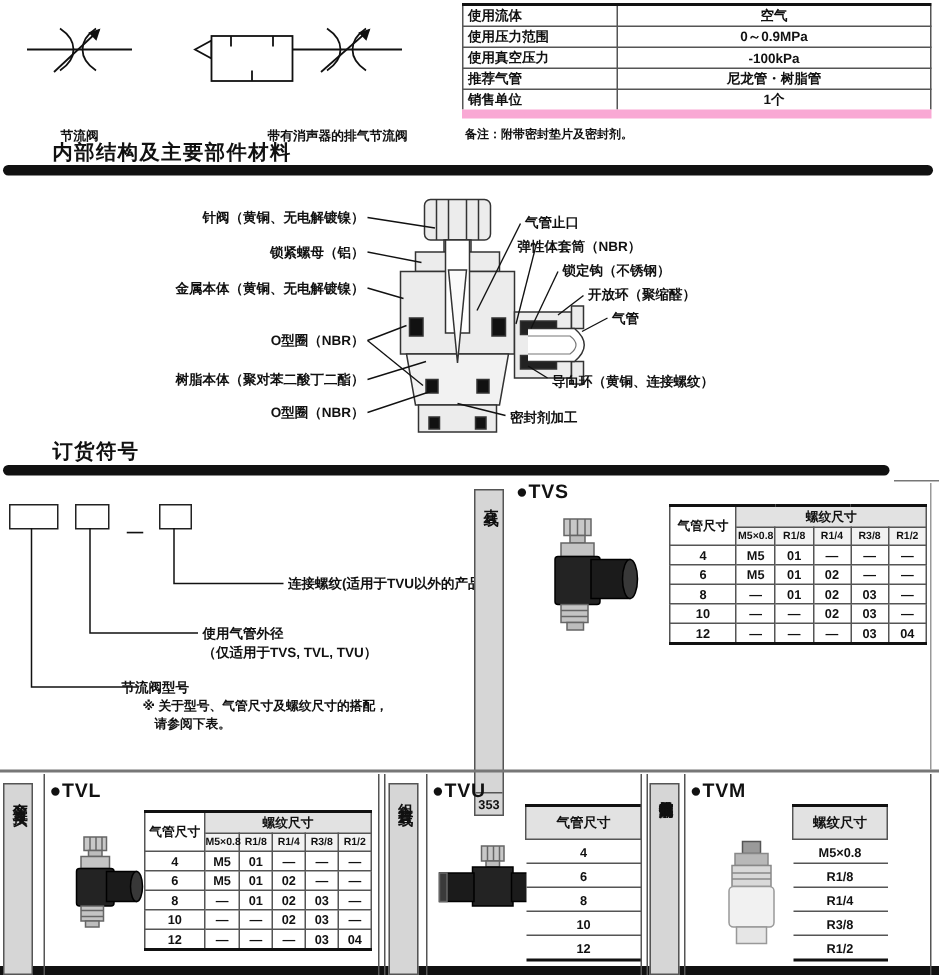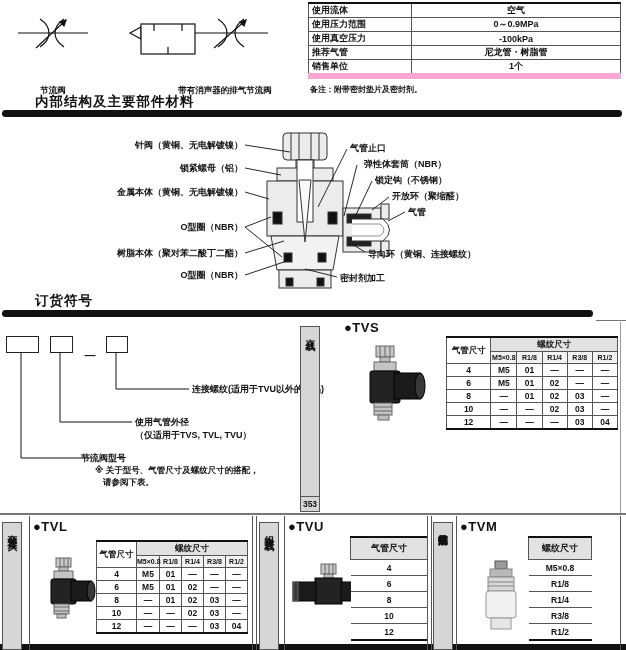--- a/index.html
+++ b/index.html
@@ -160,21 +160,21 @@
   </svg>
 
   <div class="dlab r" style="right:383px;top:139px">针阀（黄铜、无电解镀镍）</div>
   <div class="dlab r" style="right:383px;top:162px">锁紧螺母（铝）</div>
   <div class="dlab r" style="right:383px;top:186px">金属本体（黄铜、无电解镀镍）</div>
   <div class="dlab r" style="right:383px;top:221px">O型圈（NBR）</div>
   <div class="dlab r" style="right:383px;top:247px">树脂本体（聚对苯二酸丁二酯）</div>
   <div class="dlab r" style="right:383px;top:269px">O型圈（NBR）</div>
 
   <div class="dlab" style="left:350px;top:142px">气管止口</div>
-  <div class="dlab" style="left:364px;top:158px">弹性体套筒（NBR）</div>
+  <div class="dlab" style="left:345px;top:158px">弹性体套筒（NBR）</div>
   <div class="dlab" style="left:375px;top:174px">锁定钩（不锈钢）</div>
   <div class="dlab" style="left:392px;top:190px">开放环（聚缩醛）</div>
   <div class="dlab" style="left:408px;top:206px">气管</div>
   <div class="dlab" style="left:368px;top:248px">导向环（黄铜、连接螺纹）</div>
   <div class="dlab" style="left:340px;top:272px">密封剂加工</div>
 
   <div class="abs sec-title" style="left:4px;top:292px">订货符号</div>
   <div class="black-bar" style="left:2px;top:310px;width:591px"></div>
   <div class="abs" style="left:620px;top:322px;width:1px;height:191px;background:#999"></div>
   <div class="abs" style="left:596px;top:320px;width:30px;height:1px;background:#777"></div>
@@ -191,21 +191,21 @@
       <path d="M21,32 V138 H92"></path>
     </g>
   </svg>
   <div class="olab" style="left:192px;top:383px">连接螺纹(适用于TVU以外的产品)</div>
   <div class="olab" style="left:135px;top:416px">使用气管外径</div>
   <div class="olab" style="left:135px;top:429px">（仅适用于TVS, TVL, TVU）</div>
   <div class="olab" style="left:81px;top:452px">节流阀型号</div>
   <div class="olab" style="left:95px;top:465px;font-size:8.5px">※ 关于型号、气管尺寸及螺纹尺寸的搭配，</div>
   <div class="olab" style="left:103px;top:477px;font-size:8.5px">请参阅下表。</div>
 
-  <div class="vtab" style="left:300px;top:326px;height:186px">
+  <div class="vtab" style="left:316px;top:326px;height:218px">
     <span class="vtxt">直线</span>
     <span class="pageno">353</span>
   </div>
   <div class="model-label" style="left:344px;top:320px">●TVS</div>
   <svg class="abs" style="left:352px;top:344px" width="80" height="92">
     <g stroke="#666" stroke-width="1">
       <rect x="24" y="2" width="18" height="11" fill="#c8c8c8"></rect>
       <line x1="28" y1="2" x2="28" y2="13"></line>
         <line x1="33" y1="2" x2="33" y2="13"></line>
         <line x1="38" y1="2" x2="38" y2="13"></line>

